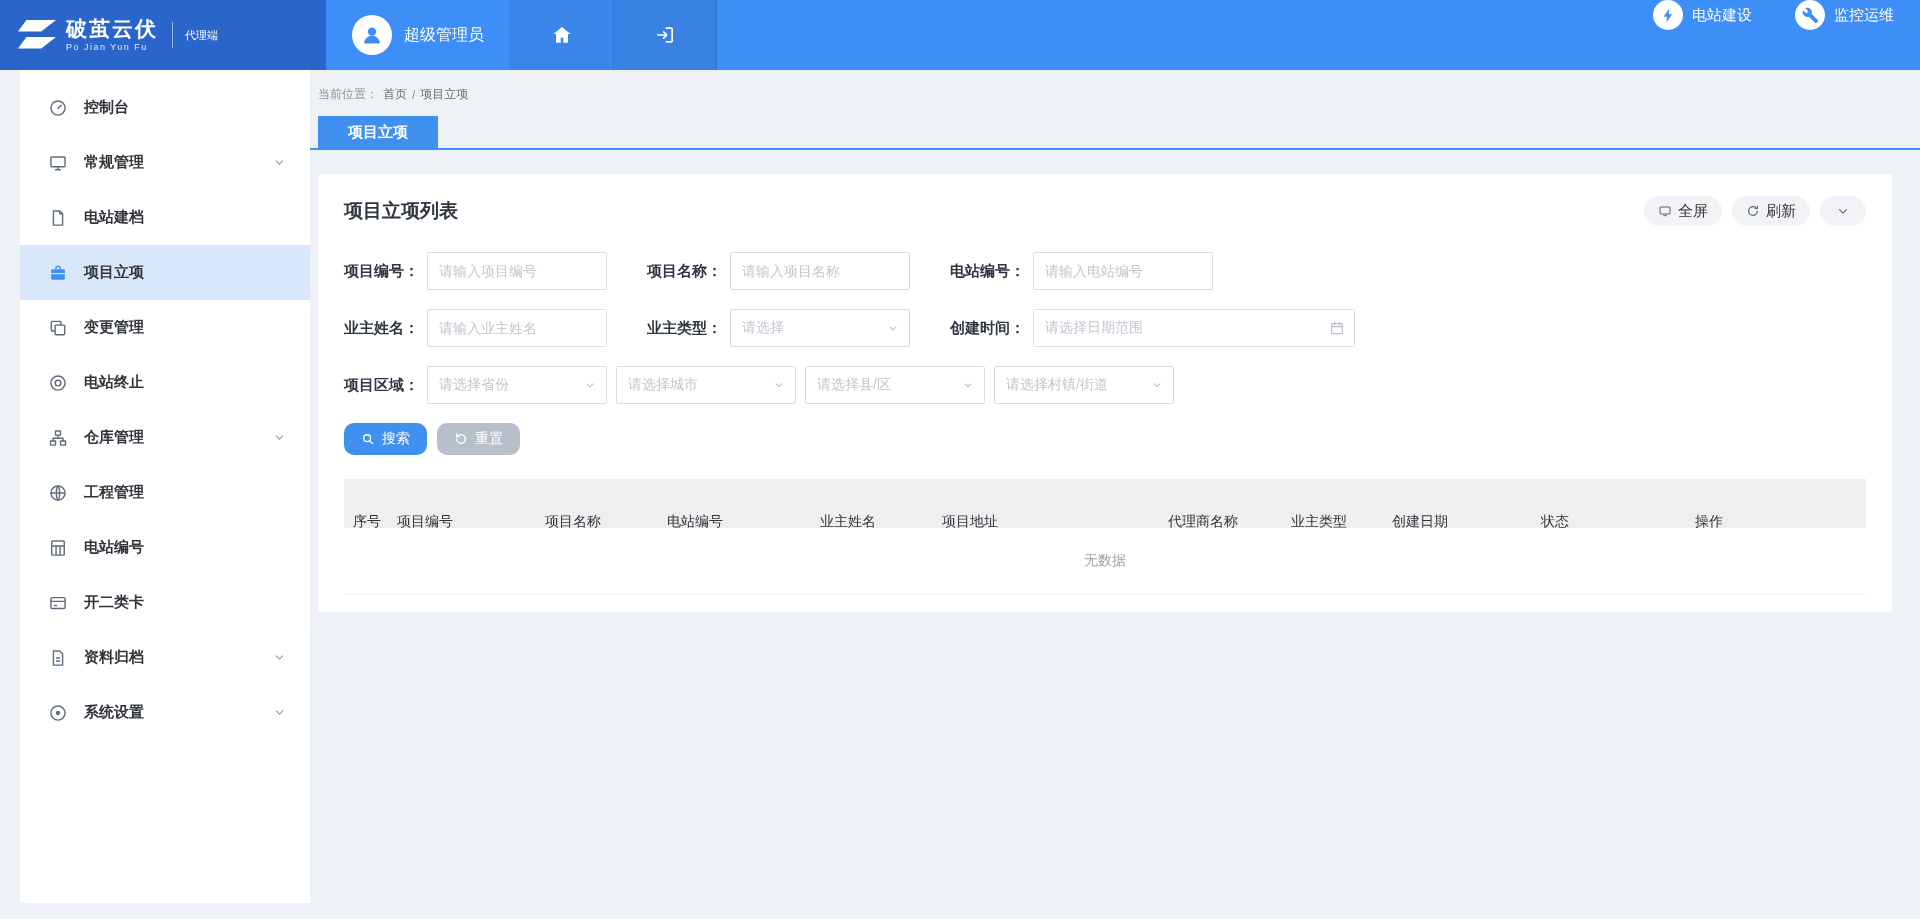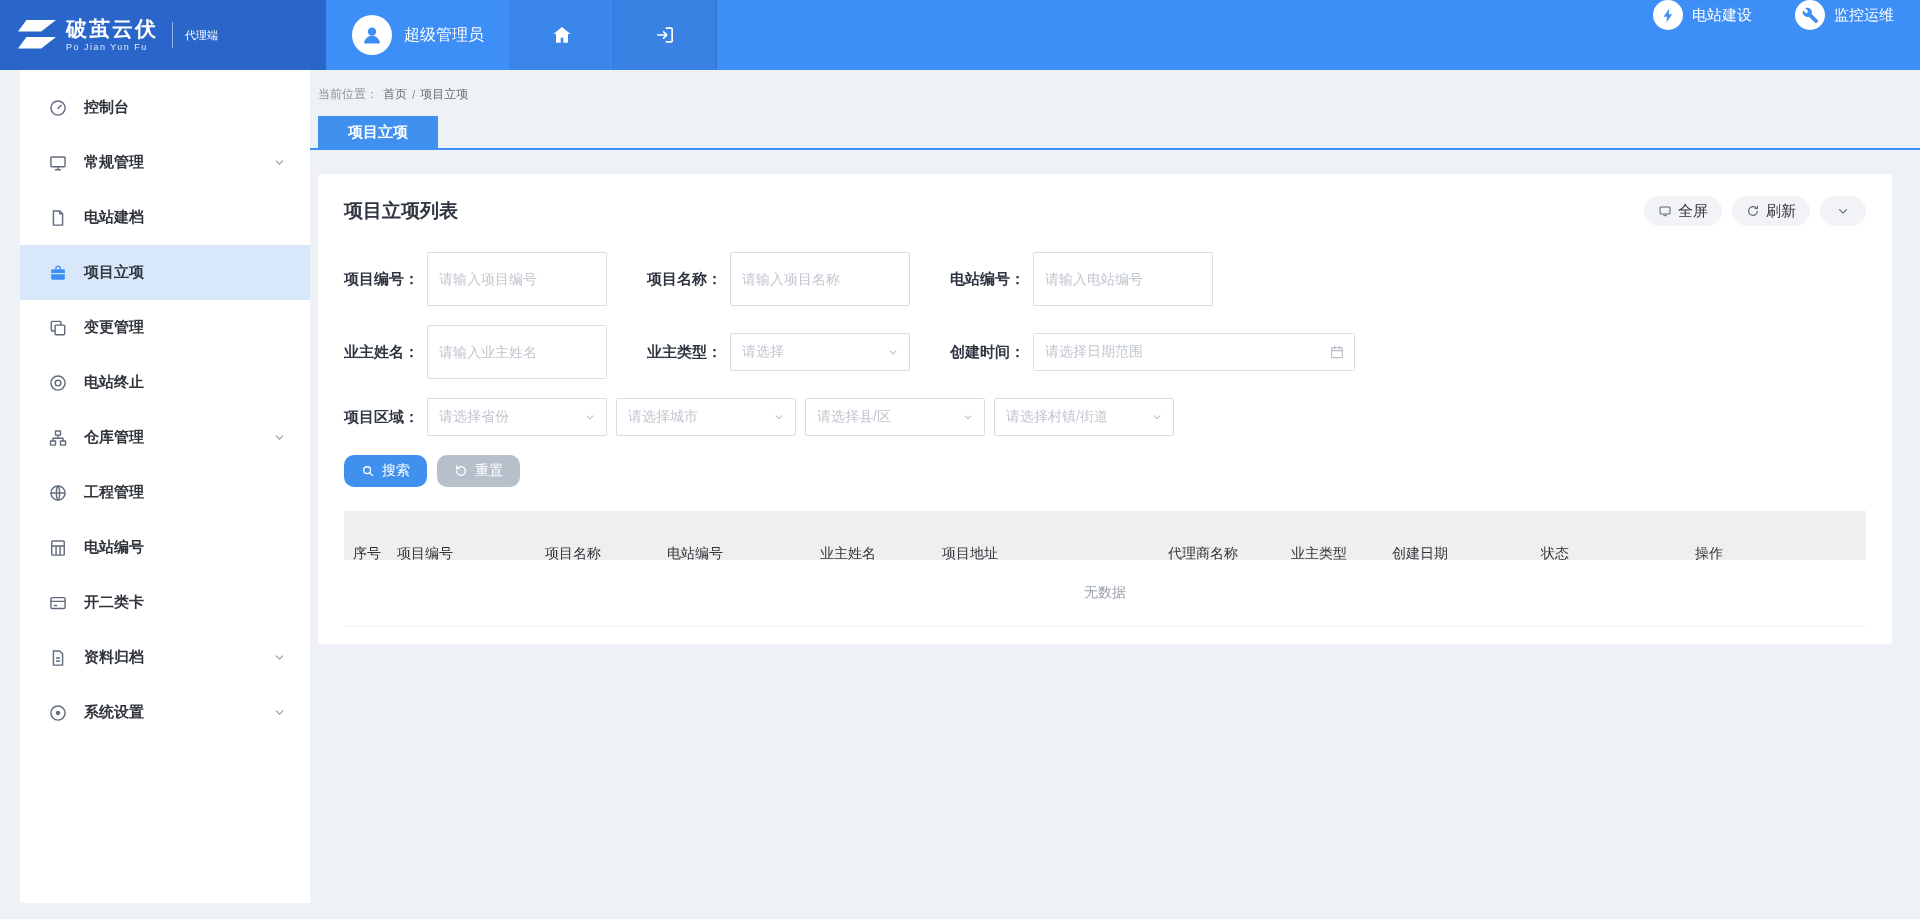--- a/index.html
+++ b/index.html
@@ -52,21 +52,21 @@
   .panel-tools{display:flex;align-items:center;gap:10px;}
   .tool-btn{display:flex;align-items:center;gap:6px;height:30px;padding:0 14px;background:#f1f3f6;border:none;border-radius:15px;font-size:15px;color:#333;cursor:pointer;}
   .tool-btn svg{width:14px;height:14px;color:#5f6670;}
   .tool-btn.icon-only{width:46px;padding:0;justify-content:center;}
 
   
   .filters{margin-top:26px;}
   .frow{display:flex;align-items:center;margin-bottom:19px;}
   .fgroup{display:flex;align-items:center;margin-right:40px;}
   .flabel{font-size:15px;color:#2f3541;font-weight:bold;margin-right:8px;white-space:nowrap;}
-  .finput{width:180px;height:54px;border:1px solid #d9dde3;border-radius:2px;padding:0 11px;font-size:14px;color:#333;outline:none;background:#fff;box-sizing:border-box;}
+  .finput{width:180px;height:38px;border:1px solid #d9dde3;border-radius:2px;padding:0 11px;font-size:14px;color:#333;outline:none;background:#fff;box-sizing:border-box;}
   .finput::placeholder{color:#c0c6cf;}
   .fselect{width:180px;height:38px;border:1px solid #d9dde3;border-radius:2px;display:flex;align-items:center;padding:0 9px 0 11px;background:#fff;cursor:pointer;box-sizing:border-box;}
   .fselect .ph{font-size:14px;color:#c0c6cf;flex:1;white-space:nowrap;overflow:hidden;}
   .fselect svg{width:14px;height:14px;color:#c0c6cf;flex:0 0 14px;}
   .fdate{width:322px;}
   .fdate svg.cal{width:16px;height:16px;color:#b8bec7;flex:0 0 16px;}
   .region-selects{display:flex;gap:9px;}
 
   
   .actions{display:flex;gap:10px;margin-top:6px;}

